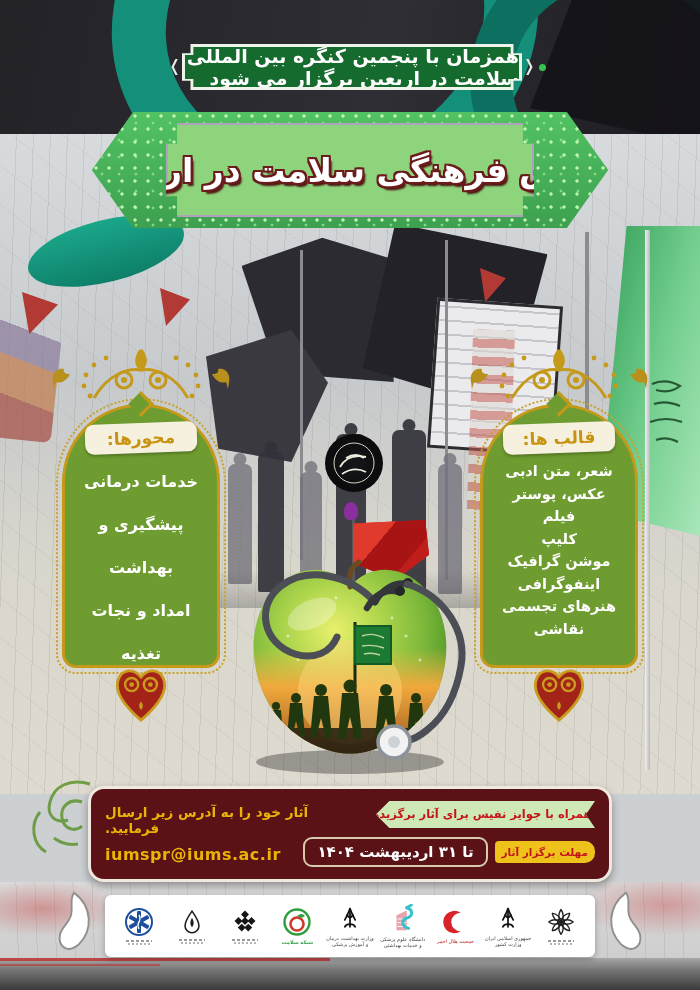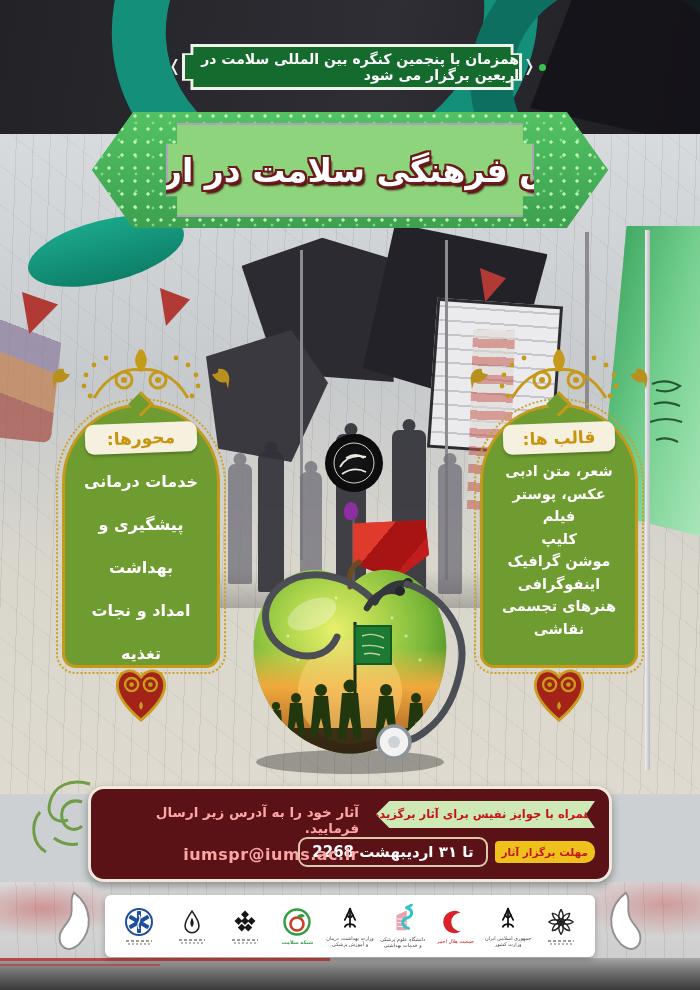--- a/index.html
+++ b/index.html
@@ -17,21 +17,21 @@
   .dark-flag-tr { position:absolute; right:-20px; top:0; width:190px; height:150px; background:#141318;
                   clip-path:polygon(22% 0,100% 0,100% 100%,0 72%); opacity:.9; }
 
   
   .plaque-wrap { position:absolute; left:168px; top:44px; width:368px; height:48px; z-index:5; }
   .plaque-outer { position:absolute; left:14px; top:0; width:340px; height:46px; background:#eef4ea;
      clip-path:polygon(0 20%,2.5% 20%,2.5% 0,97.5% 0,97.5% 20%,100% 20%,100% 80%,97.5% 80%,97.5% 100%,2.5% 100%,2.5% 80%,0 80%); }
   .plaque-inner { position:absolute; left:17px; top:3px; width:334px; height:40px; background:#156a2e;
      clip-path:polygon(0 20%,2.5% 20%,2.5% 0,97.5% 0,97.5% 20%,100% 20%,100% 80%,97.5% 80%,97.5% 100%,2.5% 100%,2.5% 80%,0 80%);
      display:flex; align-items:center; justify-content:center; }
-  .plaque-inner span { color:#fff; font-size:14px; font-weight:700; letter-spacing:0; }
+  .plaque-inner span { color:#fff; font-size:19px; font-weight:700; letter-spacing:0; }
   .plaque-brk { position:absolute; top:12px; color:#e8efe6; font-size:16px; font-weight:700; }
   .plaque-brk.l { left:0; }
   .plaque-brk.r { right:0; }
   .plaque-dot { position:absolute; right:-10px; top:20px; width:7px; height:7px; background:#37c24a; border-radius:50%; }
 
   
   .banner { position:absolute; left:92px; top:112px; width:516px; height:116px; z-index:5; }
   .banner-outer { position:absolute; inset:0; background:#49b85a;
       clip-path:polygon(0 50%,8% 0,92% 0,100% 50%,92% 100%,8% 100%);
       background-image:
@@ -118,21 +118,21 @@
      border:3px solid #efe9df; border-radius:16px; z-index:7; box-shadow:0 4px 9px rgba(0,0,0,.35);
      display:flex; flex-direction:row; align-items:center; padding:10px 14px; gap:10px; }
   .f-right { width:226px; display:flex; flex-direction:column; gap:9px; }
   .ribbon { height:27px; background:#cfe9b6; color:#c3151b; font-size:11.5px; font-weight:800;
      line-height:27px; text-align:center; clip-path:polygon(3% 50%,9% 0,100% 0,96% 50%,100% 100%,9% 100%); }
   .date-row { display:flex; flex-direction:row; gap:7px; align-items:center; }
   .badge { background:#eec21a; color:#c3151b; font-size:10.5px; font-weight:800; padding:5px 7px;
      border-radius:4px 10px 10px 4px; white-space:nowrap; }
   .date-box { border:2px solid #d9c9ad; border-radius:9px; color:#fff; font-size:15px; font-weight:700;
      padding:4px 12px; white-space:nowrap; }
-  .f-left { flex:1; text-align:right; color:#fca5a5; }
+  .f-left { flex:1; text-align:left; color:#eab308; }
   .f-note { font-size:13.5px; font-weight:700; margin-bottom:9px; }
   .f-email { font-size:16px; font-weight:700; direction:ltr; letter-spacing:.5px; }
 
   
   .bottom-band { position:absolute; left:0; top:882px; width:700px; height:76px; z-index:3;
      background:
        radial-gradient(ellipse 120px 40px at 6% 35%, rgba(195,40,40,.38), transparent 70%),
        radial-gradient(ellipse 130px 45px at 95% 30%, rgba(195,40,40,.34), transparent 70%),
        repeating-linear-gradient(88deg, transparent 0 18px, rgba(120,115,108,.15) 18px 19px),
        linear-gradient(#dadada,#cecece); }
@@ -411,21 +411,21 @@
       <path d="M20,40 C10,52 12,72 26,80"></path>
       <path d="M34,66 q10,8 24,6"></path>
     </g>
   </svg>
 
   <div class="footer-box">
     <div class="f-right">
       <div class="ribbon">همراه با جوایز نفیس برای آثار برگزیده</div>
       <div class="date-row">
         <span class="badge">مهلت برگزار آثار</span>
-        <span class="date-box">تا ۳۱ اردیبهشت 2268</span>
+        <span class="date-box">تا ۳۱ اردیبهشت ۱۴۰۴</span>
       </div>
     </div>
     <div class="f-left">
       <div class="f-note">آثار خود را به آدرس زیر ارسال فرمایید.</div>
       <div class="f-email">iumspr@iums.ac.ir</div>
     </div>
   </div>
 
   <div class="bottom-band">
     <svg class="paisley pl" width="56" height="66" viewBox="0 0 50 70">

